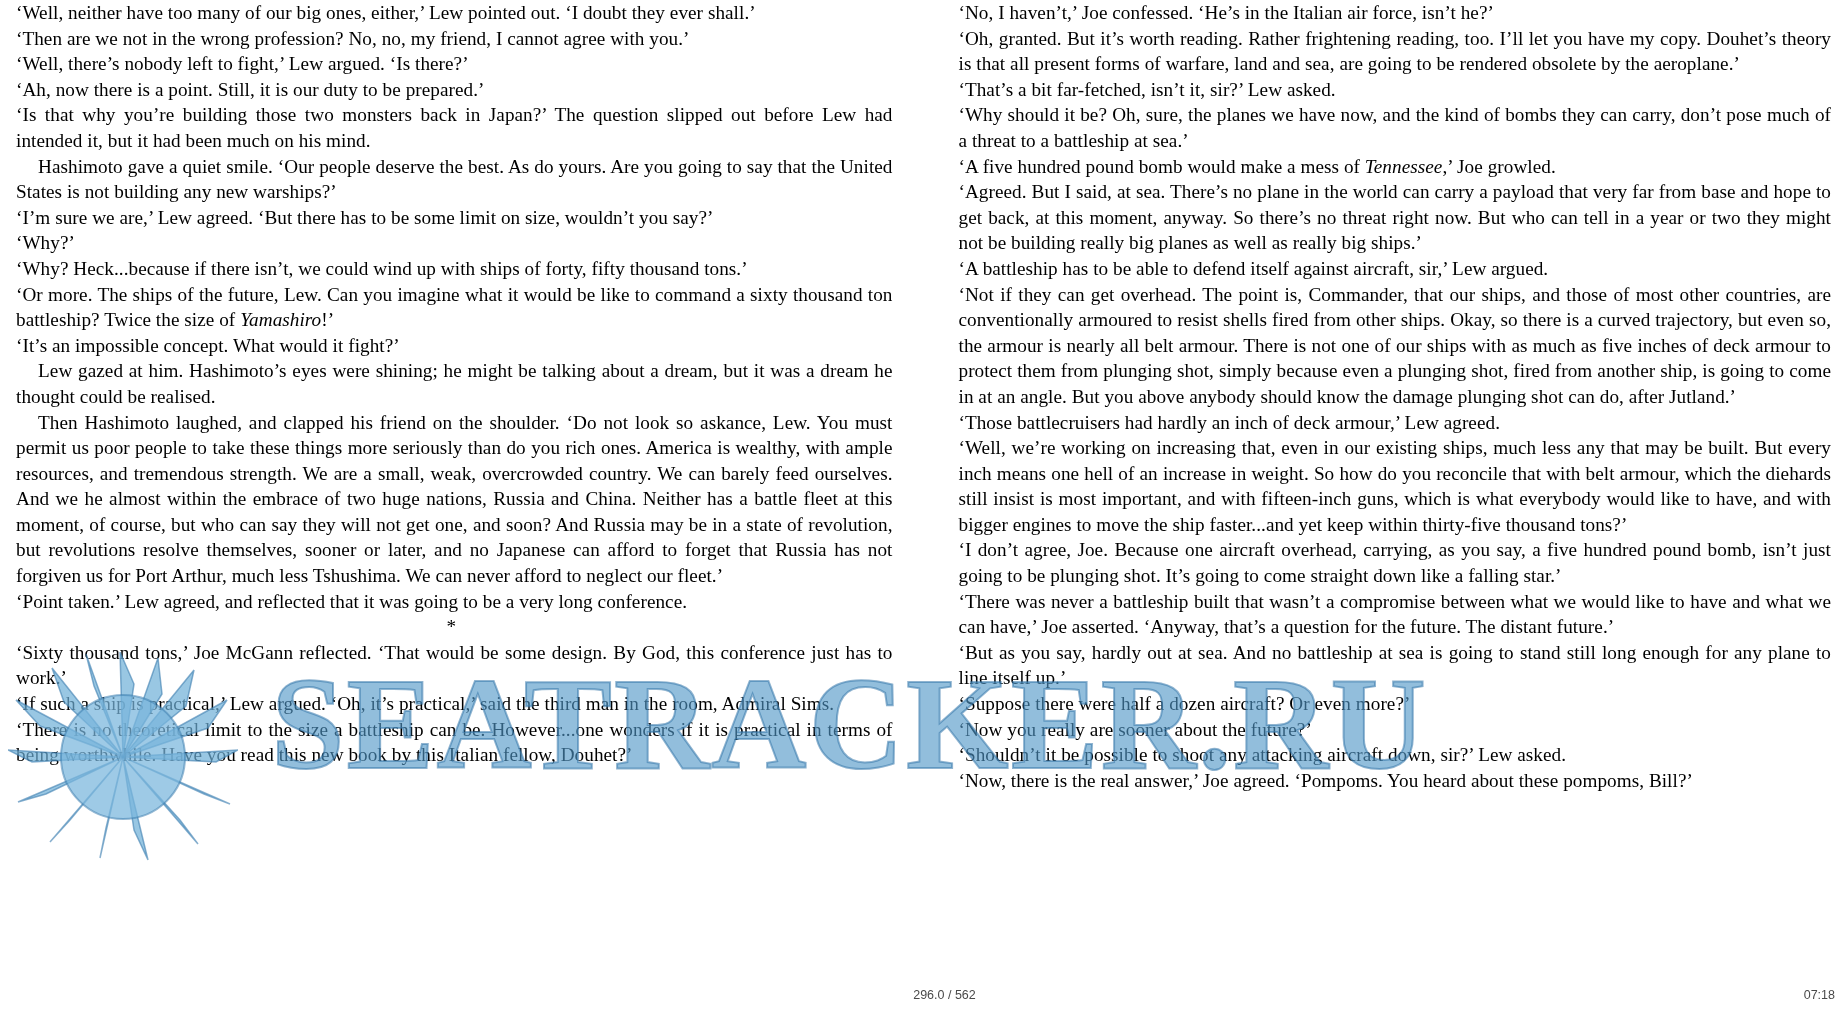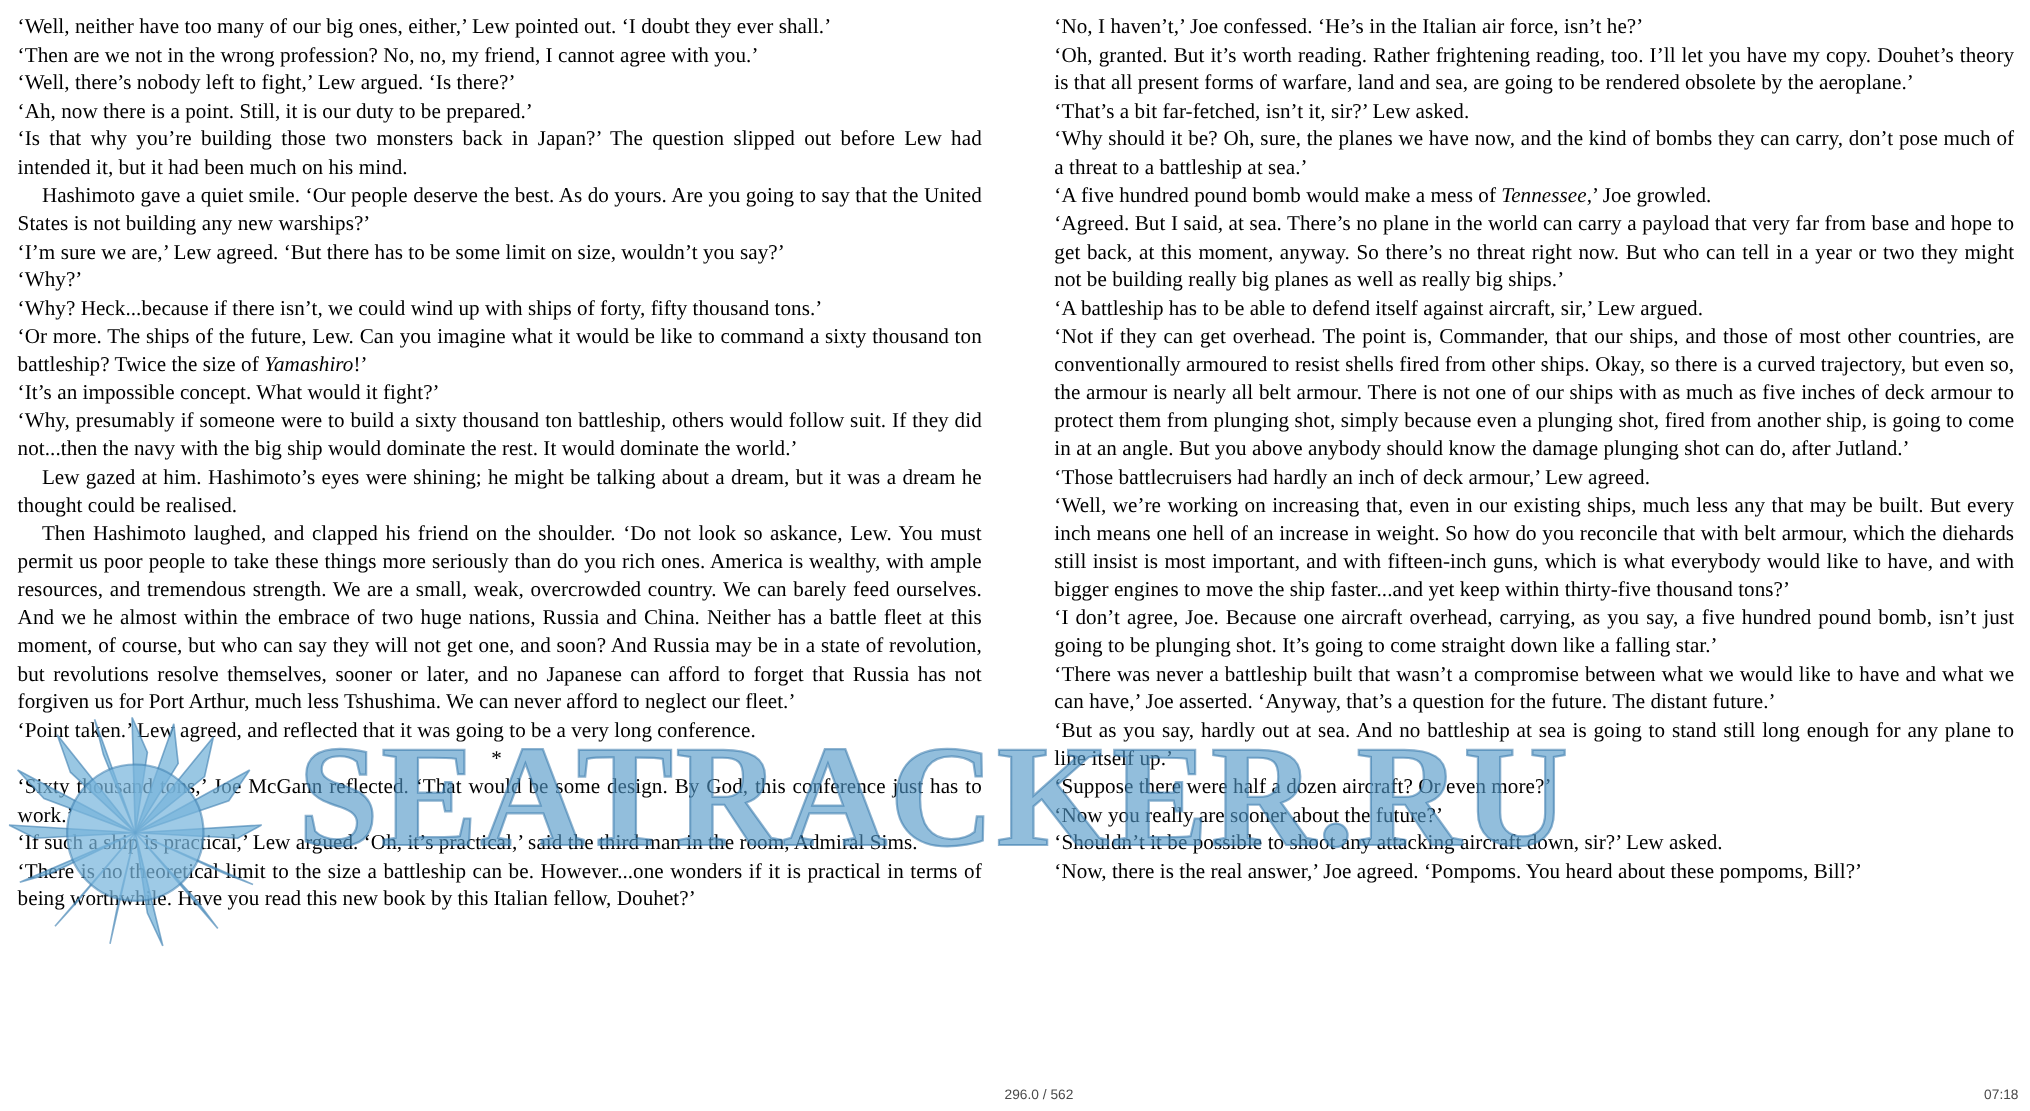--- a/index.html
+++ b/index.html
@@ -18,21 +18,21 @@
   .reader {
     position: absolute;
     inset: 0;
     display: flex;
     flex-direction: column;
   }
   .pages {
     flex: 1 1 auto;
     display: flex;
     flex-direction: row;
-    padding: 12px 0 0 0;
+    padding: 0 0 0 0;
     box-sizing: border-box;
     overflow: hidden;
     justify-content: space-between;
   }
   .page {
     flex: 1 1 50%;
     box-sizing: border-box;
     padding: 0 22px 0 24px;
   }
   .page.left { padding-left: 16px; padding-right: 30px; }
@@ -120,21 +120,20 @@
       <p class="noindent">‘Then are we not in the wrong profession? No, no, my friend, I cannot agree with you.’</p>
       <p class="noindent">‘Well, there’s nobody left to fight,’ Lew argued. ‘Is there?’</p>
       <p class="noindent">‘Ah, now there is a point. Still, it is our duty to be prepared.’</p>
       <p class="noindent">‘Is that why you’re building those two monsters back in Japan?’ The question slipped out before Lew had intended it, but it had been much on his mind.</p>
       <p>Hashimoto gave a quiet smile. ‘Our people deserve the best. As do yours. Are you going to say that the United States is not building any new warships?’</p>
       <p class="noindent">‘I’m sure we are,’ Lew agreed. ‘But there has to be some limit on size, wouldn’t you say?’</p>
       <p class="noindent">‘Why?’</p>
       <p class="noindent">‘Why? Heck...because if there isn’t, we could wind up with ships of forty, fifty thousand tons.’</p>
       <p class="noindent">‘Or more. The ships of the future, Lew. Can you imagine what it would be like to command a sixty thousand ton battleship? Twice the size of <i>Yamashiro</i>!’</p>
       <p class="noindent">‘It’s an impossible concept. What would it fight?’</p>
-      <p class="noindent">‘Why, presumably if someone were to build a sixty thousand ton battleship, others would follow suit. If they did not...then the navy with the big ship would dominate the rest. It would dominate the world.’</p>
       <p>Lew gazed at him. Hashimoto’s eyes were shining; he might be talking about a dream, but it was a dream he thought could be realised.</p>
       <p>Then Hashimoto laughed, and clapped his friend on the shoulder. ‘Do not look so askance, Lew. You must permit us poor people to take these things more seriously than do you rich ones. America is wealthy, with ample resources, and tremendous strength. We are a small, weak, overcrowded country. We can barely feed ourselves. And we he almost within the embrace of two huge nations, Russia and China. Neither has a battle fleet at this moment, of course, but who can say they will not get one, and soon? And Russia may be in a state of revolution, but revolutions resolve themselves, sooner or later, and no Japanese can afford to forget that Russia has not forgiven us for Port Arthur, much less Tshushima. We can never afford to neglect our fleet.’</p>
       <p class="noindent">‘Point taken.’ Lew agreed, and reflected that it was going to be a very long conference.</p>
       <p class="sep">*</p>
       <p class="noindent">‘Sixty thousand tons,’ Joe McGann reflected. ‘That would be some design. By God, this conference just has to work.’</p>
       <p class="noindent">‘If such a ship is practical,’ Lew argued. ‘Oh, it’s practical,’ said the third man in the room, Admiral Sims.</p>
       <p class="noindent">‘There is no theoretical limit to the size a battleship can be. However...one wonders if it is practical in terms of being worthwhile. Have you read this new book by this Italian fellow, Douhet?’</p>
     </div>
 
     <div class="page right">

